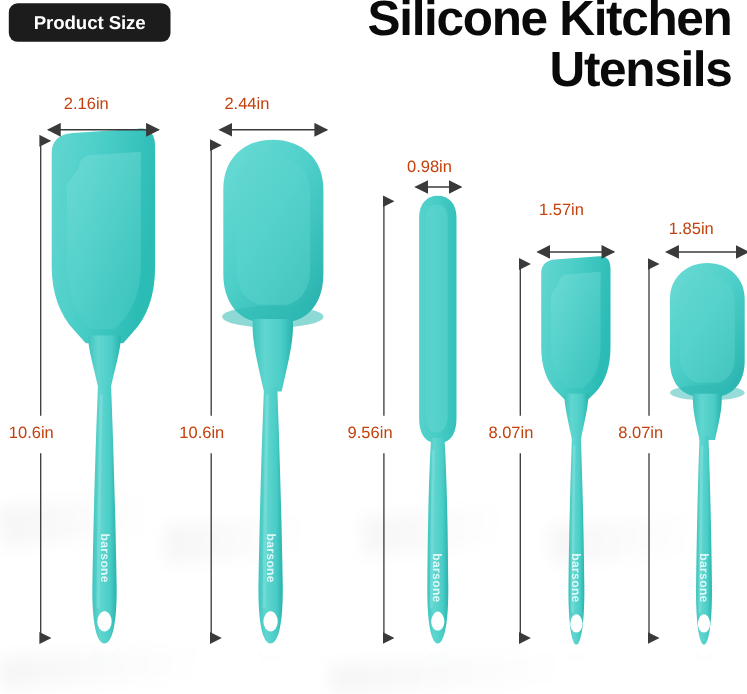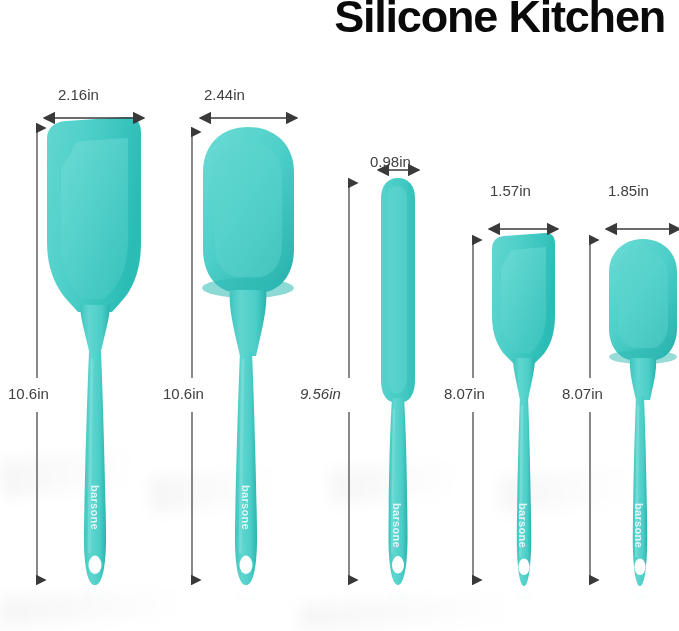--- a/index.html
+++ b/index.html
@@ -56,21 +56,21 @@
 
   
   .bg-smudge {
     position: absolute;
     background: linear-gradient(100deg, rgba(0,0,0,0.035), rgba(0,0,0,0.0) 72%);
     filter: blur(7px);
     pointer-events: none;
   }
   .dim-label {
     position: absolute;
-    color: #404040;
+    color: #c2410c;
     font-size: 15px;
     white-space: nowrap;
   }
   .brandtxt {
     position: absolute;
     color: #e9fbfa;
     font-size: 11px;
     font-weight: bold;
     letter-spacing: 0.3px;
     transform-origin: left top;
@@ -86,23 +86,27 @@
 
 <div id="page">
 
   <div class="bg-smudge" style="left:0px;  top:452px; width:190px; height:38px; transform:rotate(-5deg);"></div>
   <div class="bg-smudge" style="left:150px;top:470px; width:180px; height:36px; transform:rotate(-5deg);"></div>
   <div class="bg-smudge" style="left:330px;top:462px; width:180px; height:36px; transform:rotate(-5deg);"></div>
   <div class="bg-smudge" style="left:500px;top:470px; width:180px; height:36px; transform:rotate(-5deg);"></div>
   <div class="bg-smudge" style="left:0px;  top:590px; width:260px; height:30px; transform:rotate(-3deg);"></div>
   <div class="bg-smudge" style="left:300px;top:596px; width:300px; height:28px; transform:rotate(-3deg);"></div>
 
+  <div class="badge">
+    <span class="badge-label">Product Size</span>
+  </div>
 
   <div class="title">
     <span class="tline">Silicone Kitchen</span>
+    <span class="tline">Utensils</span>
   </div>
 
   <svg width="679" height="631" viewBox="0 0 679 631" style="position:absolute;left:0;top:0;">
     <defs>
       <linearGradient id="gHead1" x1="0" y1="0" x2="1" y2="0.3">
         <stop offset="0%" stop-color="#63d6d0"></stop>
         <stop offset="42%" stop-color="#4ecfc9"></stop>
         <stop offset="100%" stop-color="#2cbcb6"></stop>
       </linearGradient>
       <linearGradient id="gHeadL" x1="0" y1="0" x2="1" y2="0">
@@ -242,27 +246,27 @@
       <path d="M632 588 C632 599 649 599 649 588 L646 606 L635 606 Z" fill="url(#gReflect)" opacity="0.4"></path>
 
       <line x1="606" y1="229" x2="680" y2="229" stroke="#3a3a3a" stroke-width="1.4" marker-start="url(#arrL)" marker-end="url(#arrR)"></line>
       <line x1="590" y1="240" x2="590" y2="378" stroke="#3a3a3a" stroke-width="1.2" marker-start="url(#arrUp)"></line>
       <line x1="590" y1="412" x2="590" y2="580" stroke="#3a3a3a" stroke-width="1.2" marker-end="url(#arrDown)"></line>
     </g>
   </svg>
 
   <div class="dim-label" style="left:58px;  top:86px;">2.16in</div>
   <div class="dim-label" style="left:204px; top:86px;">2.44in</div>
-  <div class="dim-label" style="left:370px; top:153px;">0.98in</div>
+  <div class="dim-label" style="left:370px; top:143px;">0.98in</div>
   <div class="dim-label" style="left:490px; top:182px;">1.57in</div>
-  <div class="dim-label" style="left:608px; top:182px;">1.85in</div>
+  <div class="dim-label" style="left:608px; top:200px;">1.85in</div>
 
   <div class="dim-label" style="left:8px;   top:385px;">10.6in</div>
   <div class="dim-label" style="left:163px; top:385px;">10.6in</div>
-  <div class="dim-label" style="left:300px; top:385px;font-style:italic;">9.56in</div>
+  <div class="dim-label" style="left:316px; top:385px;">9.56in</div>
   <div class="dim-label" style="left:444px; top:385px;">8.07in</div>
   <div class="dim-label" style="left:562px; top:385px;">8.07in</div>
 
   <div class="brandtxt" style="left:101px; top:485px;">barsone</div>
   <div class="brandtxt" style="left:252px; top:485px;">barsone</div>
   <div class="brandtxt" style="left:403px; top:503px;">barsone</div>
   <div class="brandtxt" style="left:529px; top:503px;">barsone</div>
   <div class="brandtxt" style="left:645px; top:503px;">barsone</div>
 
 </div>

